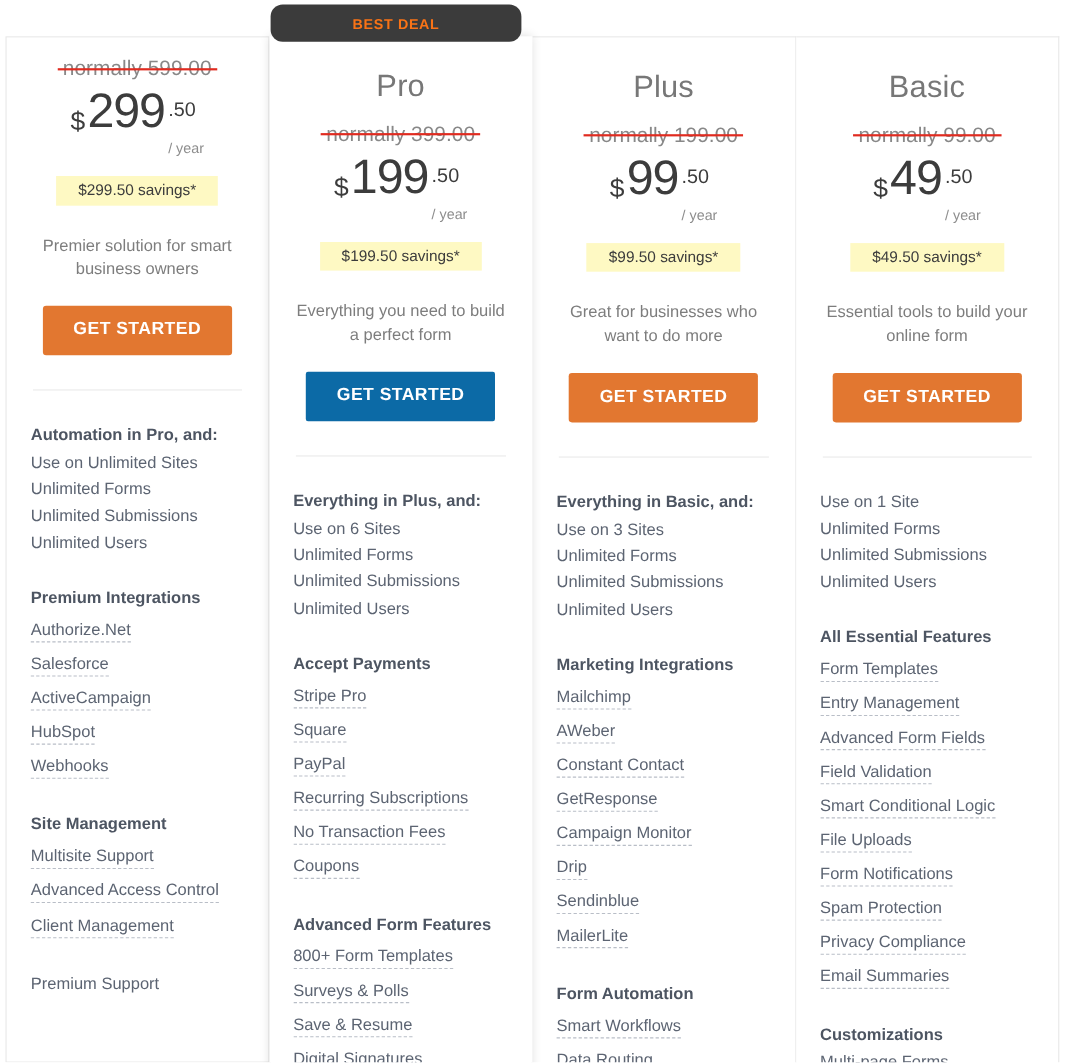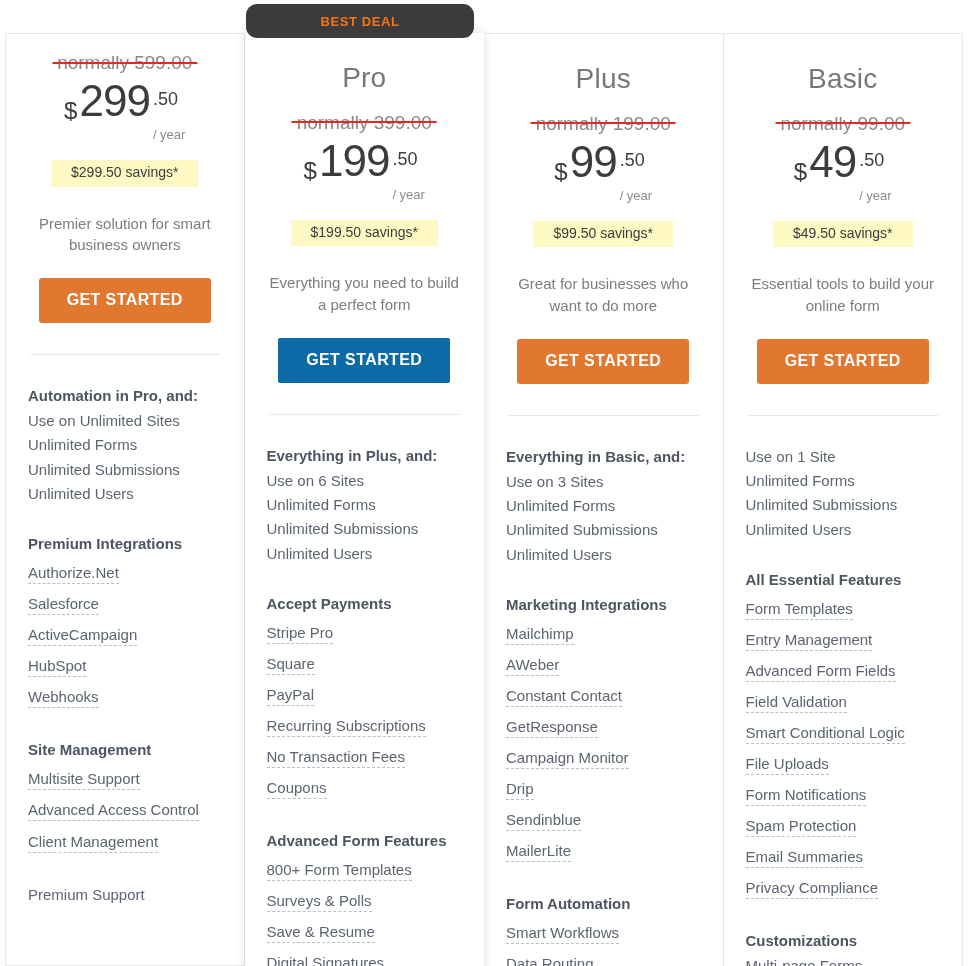--- a/index.html
+++ b/index.html
@@ -418,22 +418,22 @@
           <div class="feat-group">
             <div class="feat-heading">All Essential Features</div>
             <div class="feat-item linked"><span class="txt">Form Templates</span></div>
             <div class="feat-item linked"><span class="txt">Entry Management</span></div>
             <div class="feat-item linked"><span class="txt">Advanced Form Fields</span></div>
             <div class="feat-item linked"><span class="txt">Field Validation</span></div>
             <div class="feat-item linked"><span class="txt">Smart Conditional Logic</span></div>
             <div class="feat-item linked"><span class="txt">File Uploads</span></div>
             <div class="feat-item linked"><span class="txt">Form Notifications</span></div>
             <div class="feat-item linked"><span class="txt">Spam Protection</span></div>
+            <div class="feat-item linked"><span class="txt">Privacy Compliance</span></div>
             <div class="feat-item linked"><span class="txt">Email Summaries</span></div>
-            <div class="feat-item linked"><span class="txt">Privacy Compliance</span></div>
           </div>
           <div class="feat-group">
             <div class="feat-heading">Customizations</div>
             <div class="feat-item plain"><span class="txt">Multi-page Forms</span></div>
           </div>
         </div>
       </div>
     </div>
 
 </div>

